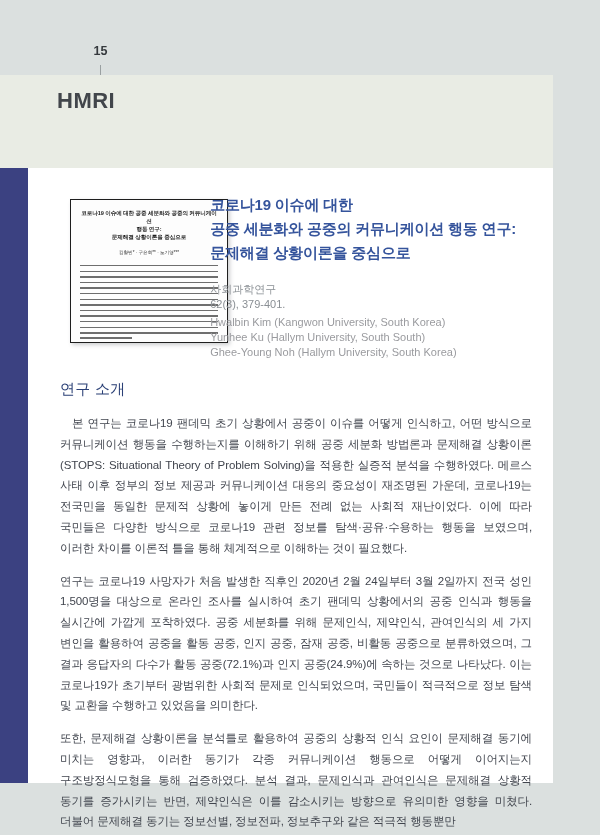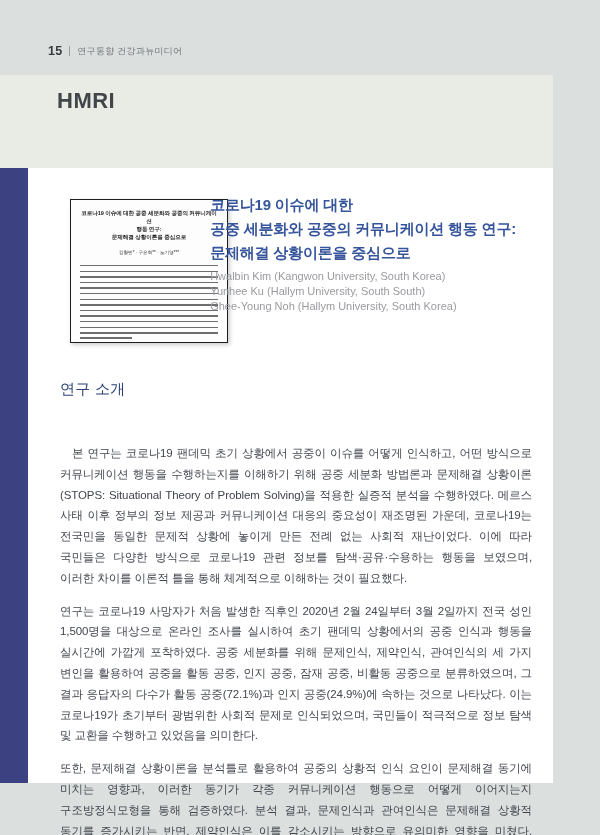--- a/index.html
+++ b/index.html
@@ -12,20 +12,21 @@
     margin: 0 auto;
     background: #dbe0df;
     overflow: hidden;
   }
 
   
   .running-header {
     position: absolute; left: 48px; top: 44px;
     display: flex; align-items: center; gap: 7px;
     white-space: nowrap;
+    flex-direction: column;
   }
   .running-header .pagenum {
     font-size: 12.5px; font-weight: bold; color: #35393d; letter-spacing: 0.2px;
   }
   .running-header .divider {
     width: 1px; height: 10px; background: #9aa0a1;
   }
   .running-header .issue-title {
     font-size: 9px; color: #6e7377; letter-spacing: 0.3px;
   }
@@ -116,21 +117,21 @@
   .body-copy {
     position: absolute; left: 32px; top: 245px;
     width: 472px;
     font-size: 11.5px; line-height: 20.8px;
     color: #41454e;
     text-align: justify;
     letter-spacing: -0.1px;
     word-break: keep-all;
   }
   .body-copy p { margin-bottom: 12px; }
-  .body-copy p.indent-first { text-indent: 12px; margin-top: 30px; }
+  .body-copy p.indent-first { text-indent: 12px; }
 </style>
 </head>
 <body>
 
 <div class="page">
 
   <div class="running-header">
     <span class="pagenum">15</span>
     <span class="divider"></span>
     <span class="issue-title">연구동향 건강과뉴미디어</span>
@@ -157,20 +158,24 @@
       <div class="thumb-abstract-lastline"></div>
 
     </div>
 
     <div class="article-head">
       <div class="article-title">
         <div>코로나19 이슈에 대한</div>
         <div>공중 세분화와 공중의 커뮤니케이션 행동 연구:</div>
         <div>문제해결 상황이론을 중심으로</div>
       </div>
+      <div class="journal-info">
+        <div>사회과학연구</div>
+        <div>62(3), 379-401.</div>
+      </div>
       <div class="author-list">
         <div>Hwalbin Kim (Kangwon University, South Korea)</div>
         <div>Yunhee Ku (Hallym University, South South)</div>
         <div>Ghee-Young Noh (Hallym University, South Korea)</div>
       </div>
     </div>
 
     <div class="section-title">연구 소개</div>
 
     <div class="body-copy">

